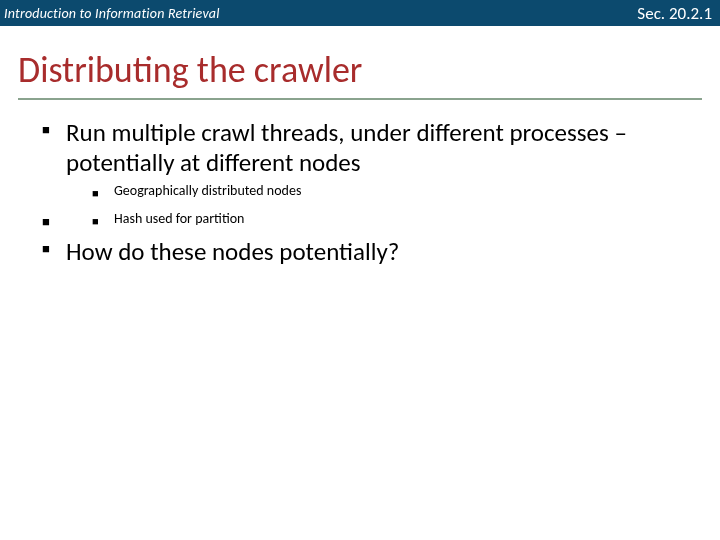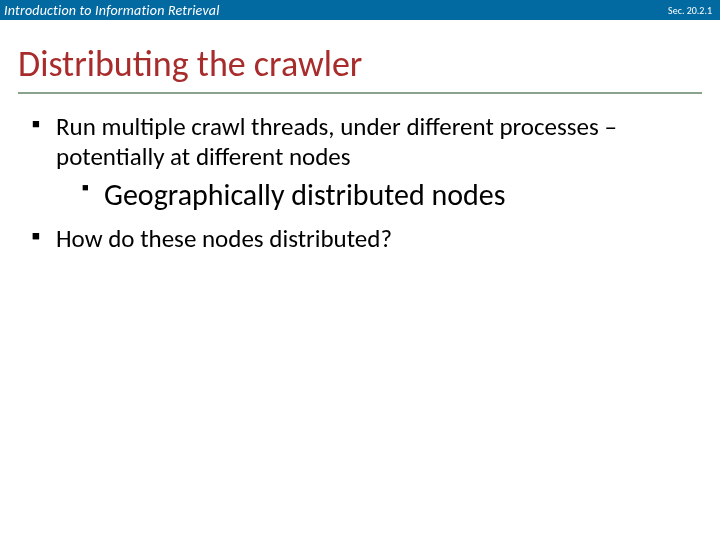--- a/index.html
+++ b/index.html
@@ -5,37 +5,37 @@
   html, body {
     margin: 0;
     padding: 0;
     width: 720px;
     height: 540px;
     background: #ffffff;
     font-family: Calibri, "Segoe UI", Arial, sans-serif;
     overflow: hidden;
   }
   .header {
-    background: #0369a1;
+    background: #0c4a6e;
     color: #ffffff;
     display: flex;
     justify-content: space-between;
     align-items: center;
     padding: 0 8px 0 4px;
-    height: 20px;
+    height: 26px;
     font-style: italic;
     font-family: "Calibri", Arial, sans-serif;
   }
   .header-left {
     font-size: 14px;
     font-weight: 400;
     letter-spacing: 0.2px;
   }
   .header-right {
-    font-size: 10px;
+    font-size: 17px;
     font-weight: 400;
     font-style: normal;
   }
   .title {
     font-size: 36px;
     color: #a82c2c;
     font-weight: 400;
     margin: 22px 4px 6px 18px;
     font-family: Calibri, "Segoe UI", Arial, sans-serif;
   }
@@ -44,21 +44,21 @@
     border: none;
     border-top: 2px solid #8aa38e;
   }
   .content {
     margin: 0 20px 0 28px;
     color: #000000;
   }
   ul.level1 {
     list-style: none;
     padding: 0;
-    margin: 4px;
+    margin: 14px;
   }
   ul.level1 > li {
     position: relative;
     padding-left: 24px;
     font-size: 25px;
     line-height: 1.2;
     margin-bottom: 4px;
   }
   ul.level1 > li::before {
     content: "■";
@@ -69,21 +69,21 @@
     color: #000000;
   }
   ul.level2 {
     list-style: none;
     padding: 0;
     margin: 4px 0 10px 26px;
   }
   ul.level2 > li {
     position: relative;
     padding-left: 22px;
-    font-size: 30px;
+    font-size: 14px;
     line-height: 1.25;
     margin-bottom: 4px;
   }
   ul.level2 > li::before {
     content: "■";
     position: absolute;
     left: 0;
     top: 5px;
     font-size: 11px;
     color: #000000;
@@ -104,18 +104,23 @@
   <ul class="level1">
     <li>
       <span>Run multiple crawl threads, under different processes – potentially at different nodes</span>
       <ul class="level2">
         <li>
           <span>Geographically distributed nodes</span>
         </li>
       </ul>
     </li>
     <li>
+      <ul class="level2">
+        <li>
+          <span>Hash used for partition</span>
+        </li>
+      </ul>
     </li>
     <li>
-      <span>How do these nodes distributed?</span>
+      <span>How do these nodes potentially?</span>
     </li>
   </ul>
 </div>
 
 </body></html>

